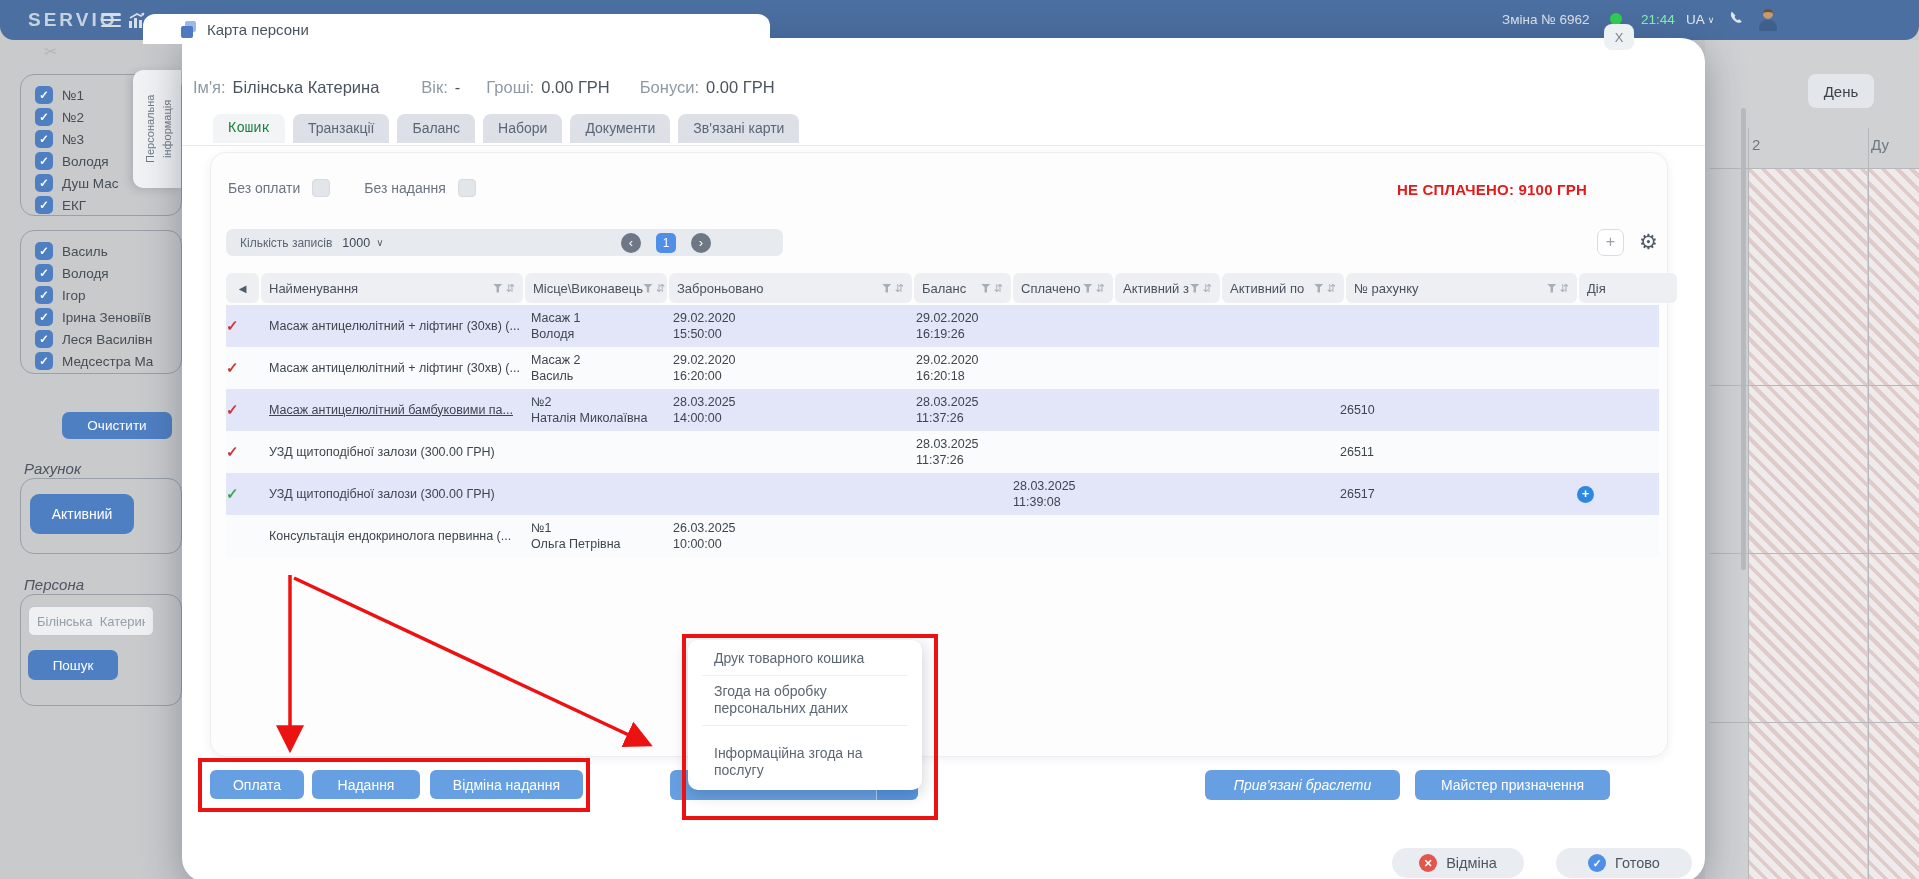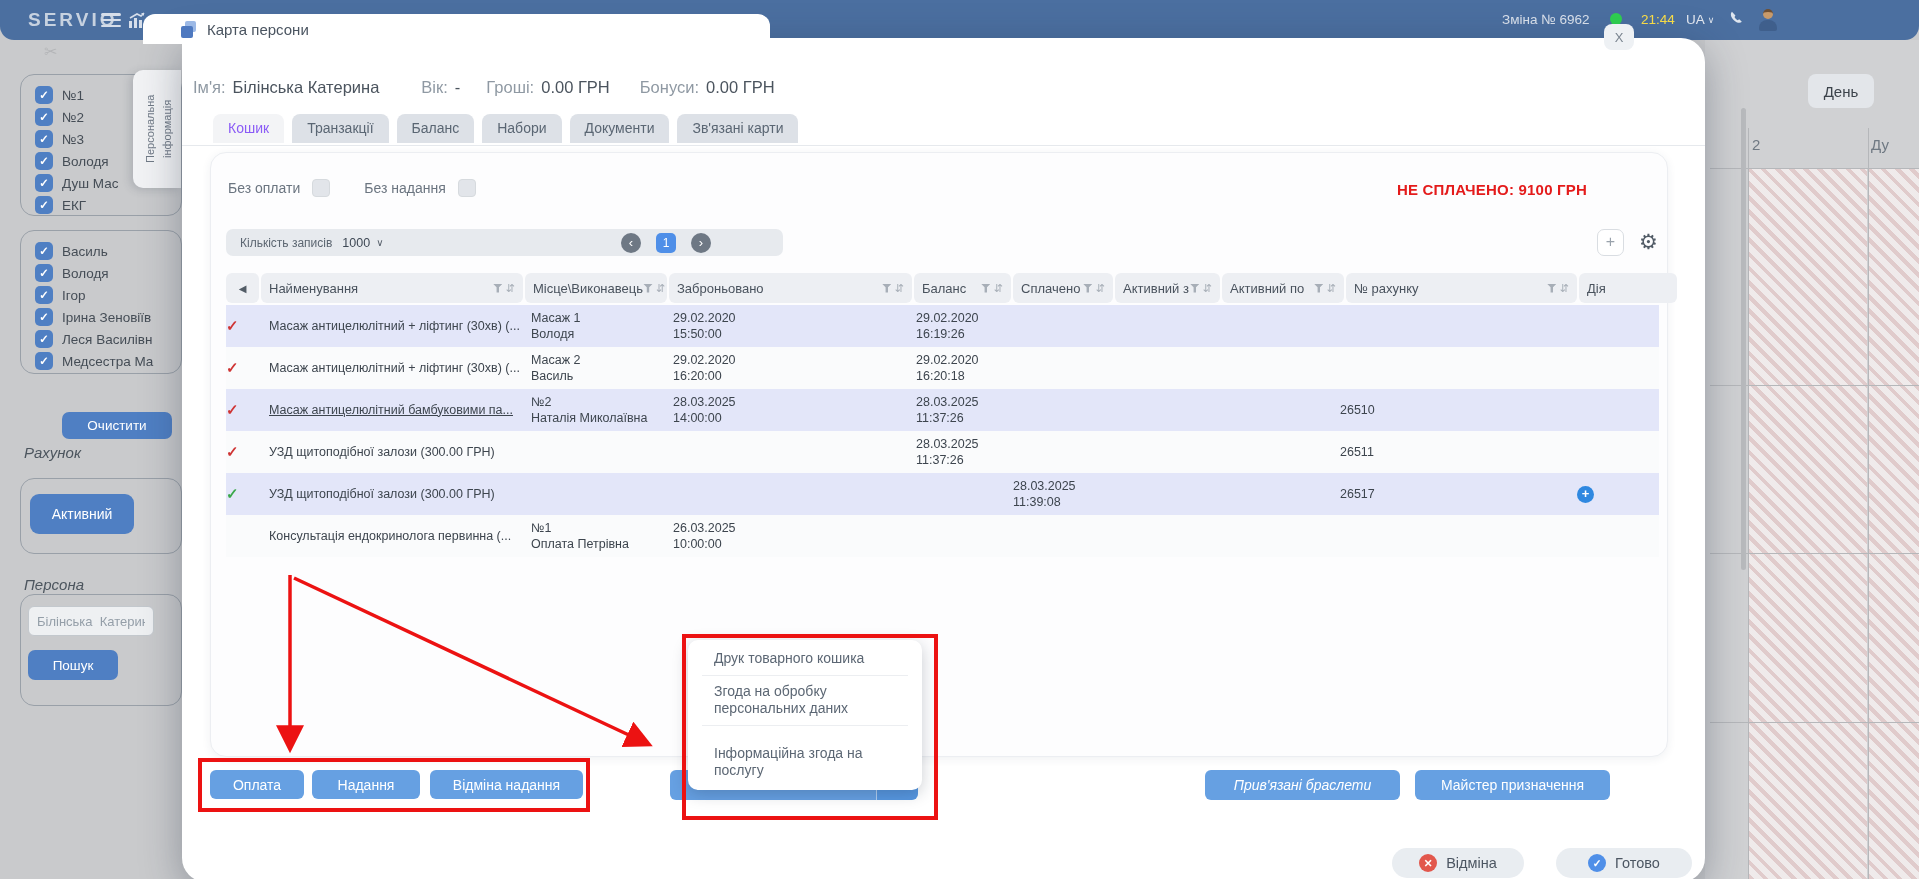--- a/index.html
+++ b/index.html
@@ -9,21 +9,21 @@
 
   
   .topbar { position:absolute; left:0; top:0; width:1919px; height:40px; background:#4b6fa0;
             border-radius:0 0 14px 14px; z-index:3; }
   .logo { position:absolute; left:28px; top:9px; font-size:19px; font-weight:700; letter-spacing:3px; color:#c7d2e0; }
   .burger { position:absolute; left:101px; top:13px; width:20px; height:14px; display:flex; flex-direction:column; justify-content:space-between; cursor:pointer;}
   .burger i { display:block; height:2.5px; background:#d6deea; border-radius:2px; }
   .chart-ic { position:absolute; left:128px; top:11px; }
   .tb-shift { position:absolute; left:1502px; top:12px; font-size:13.5px; color:#dbe2ec; }
   .tb-dot { position:absolute; left:1610px; top:13px; width:12px; height:12px; border-radius:50%; background:#2fd04f; }
-  .tb-time { position:absolute; left:1641px; top:12px; font-size:13.5px; color:#fde047; }
+  .tb-time { position:absolute; left:1641px; top:12px; font-size:13.5px; color:#86efac; }
   .tb-lang { position:absolute; left:1686px; top:12px; font-size:13.5px; color:#e4e9f1; cursor:pointer;}
   .tb-lang .chev { font-size:9px; position:relative; top:-1px; margin-left:3px;}
   .tb-phone { position:absolute; left:1728px; top:10px; }
   .avatar { position:absolute; left:1756px; top:8px; width:24px; height:24px; }
   .avatar .head { position:absolute; left:7px; top:1px; width:10px; height:10px; border-radius:50%; background:#c79a6b; border-top:3px solid #6e4f33;}
   .avatar .bodyb { position:absolute; left:3px; top:12px; width:18px; height:11px; border-radius:8px 8px 2px 2px; background:#3f5f8c; }
 
   
   .decor { position:absolute; color:#a2a4a7; opacity:.55; font-size:16px; z-index:1; }
 
@@ -65,21 +65,21 @@
   .m-body { position:absolute; left:182px; top:38px; width:1523px; height:844px; background:#fff; border-radius:0 24px 24px 24px;
             box-shadow:0 10px 40px rgba(30,40,60,.35); z-index:9; }
 
   .p-row { position:absolute; left:11px; top:40px; display:flex; align-items:baseline; font-size:16.5px; }
   .p-row .lab { color:#8f99a3; }
   .p-row .val { color:#4b545e; margin-left:7px; }
   .p-gap40{width:42px;} .p-gap24{width:26px;} .p-gap28{width:30px;}
 
   .tabs { position:absolute; left:31px; top:76px; display:flex; gap:8px; }
   .tab { padding:6px 15px 7px; background:#dde1e7; border-radius:8px 8px 0 0; font-size:14px; color:#5a6673; cursor:pointer; white-space:nowrap;}
-  .tab.active { background:#f3f4f6; color:#8b5cf6; }
+  .tab.active { background:#f3f4f6; color:#15803d;font-family:Liberation Mono, monospace; }
   .tabs-line { position:absolute; left:0; top:107px; width:1523px; height:1px; background:#e6e9ed; }
 
   .card { position:absolute; left:28px; top:114px; width:1458px; height:605px; background:#fdfdfe; border:1px solid #eceef2;
           border-radius:16px; box-shadow:0 2px 10px rgba(40,60,90,.07); }
 
   .filters { position:absolute; left:17px; top:26px; display:flex; align-items:center; font-size:14px; color:#6b7580; }
   .f-box { width:18px; height:18px; background:#e2e5ea; border:1px solid #d6dade; border-radius:4px; margin-left:12px; cursor:pointer;}
   .unpaid { position:absolute; right:80px; top:28px; font-size:15px; font-weight:700; color:#e41b1b; letter-spacing:.2px;}
 
   .toolbar { position:absolute; left:15px; top:76px; width:557px; height:27px; background:#e7eaee; border-radius:7px;
@@ -232,21 +232,21 @@
       <div class="sb-row">
         <span class="cbx">✓</span>
         <span class="sb-label">Леся Василівн</span>
       </div>
       <div class="sb-row">
         <span class="cbx">✓</span>
         <span class="sb-label">Медсестра Ма</span>
       </div>
     </div>
   <button class="sb-btn" style="left:62px;top:412px;width:110px;height:27px;">Очистити</button>
-  <div class="sb-cap" style="left:24px;top:444px;">Рахунок</div>
+  <div class="sb-cap" style="left:24px;top:460px;">Рахунок</div>
   <div class="sb-group" style="left:20px;top:478px;width:162px;height:76px;"></div>
   <button class="sb-btn" style="left:30px;top:494px;width:104px;height:40px;border-radius:9px;font-size:14px;">Активний</button>
   <div class="sb-cap" style="left:24px;top:576px;">Персона</div>
   <div class="sb-group" style="left:20px;top:594px;width:162px;height:112px;"></div>
   <input class="sb-input" style="left: 28px; top: 606px; width: 126px; height: 30px;" value="Білінська  Катерина">
   <button class="sb-btn" style="left:28px;top:650px;width:90px;height:30px;">Пошук</button>
 
   <div class="vtab">
       <span>Персональна інформація</span>
     </div>
@@ -506,21 +506,21 @@
             <div class="td" style="width: 105px;"></div>
             <div class="td" style="width: 122px;"></div>
             <div class="td" style="width: 231px;">26517</div>
             <div class="td" style="width: 98px;"><span class="plus-ic">+</span></div>
           </div>
           <div class="tr lt">
             <div class="td" style="width: 33px; padding: 0px;"></div>
             <div class="td" style="width: 262px;">Консультація ендокринолога первинна (...</div>
             <div class="td" style="width: 142px;">
               <span class="l2">№1</span>
-              <span class="l2">Оплата Петрівна</span>
+              <span class="l2">Ольга Петрівна</span>
             </div>
             <div class="td" style="width: 243px;">
               <span class="l2">26.03.2025</span>
               <span class="l2">10:00:00</span>
             </div>
             <div class="td" style="width: 97px;">
               <span class="l2"></span>
               <span class="l2"></span>
             </div>
             <div class="td" style="width: 100px;">

